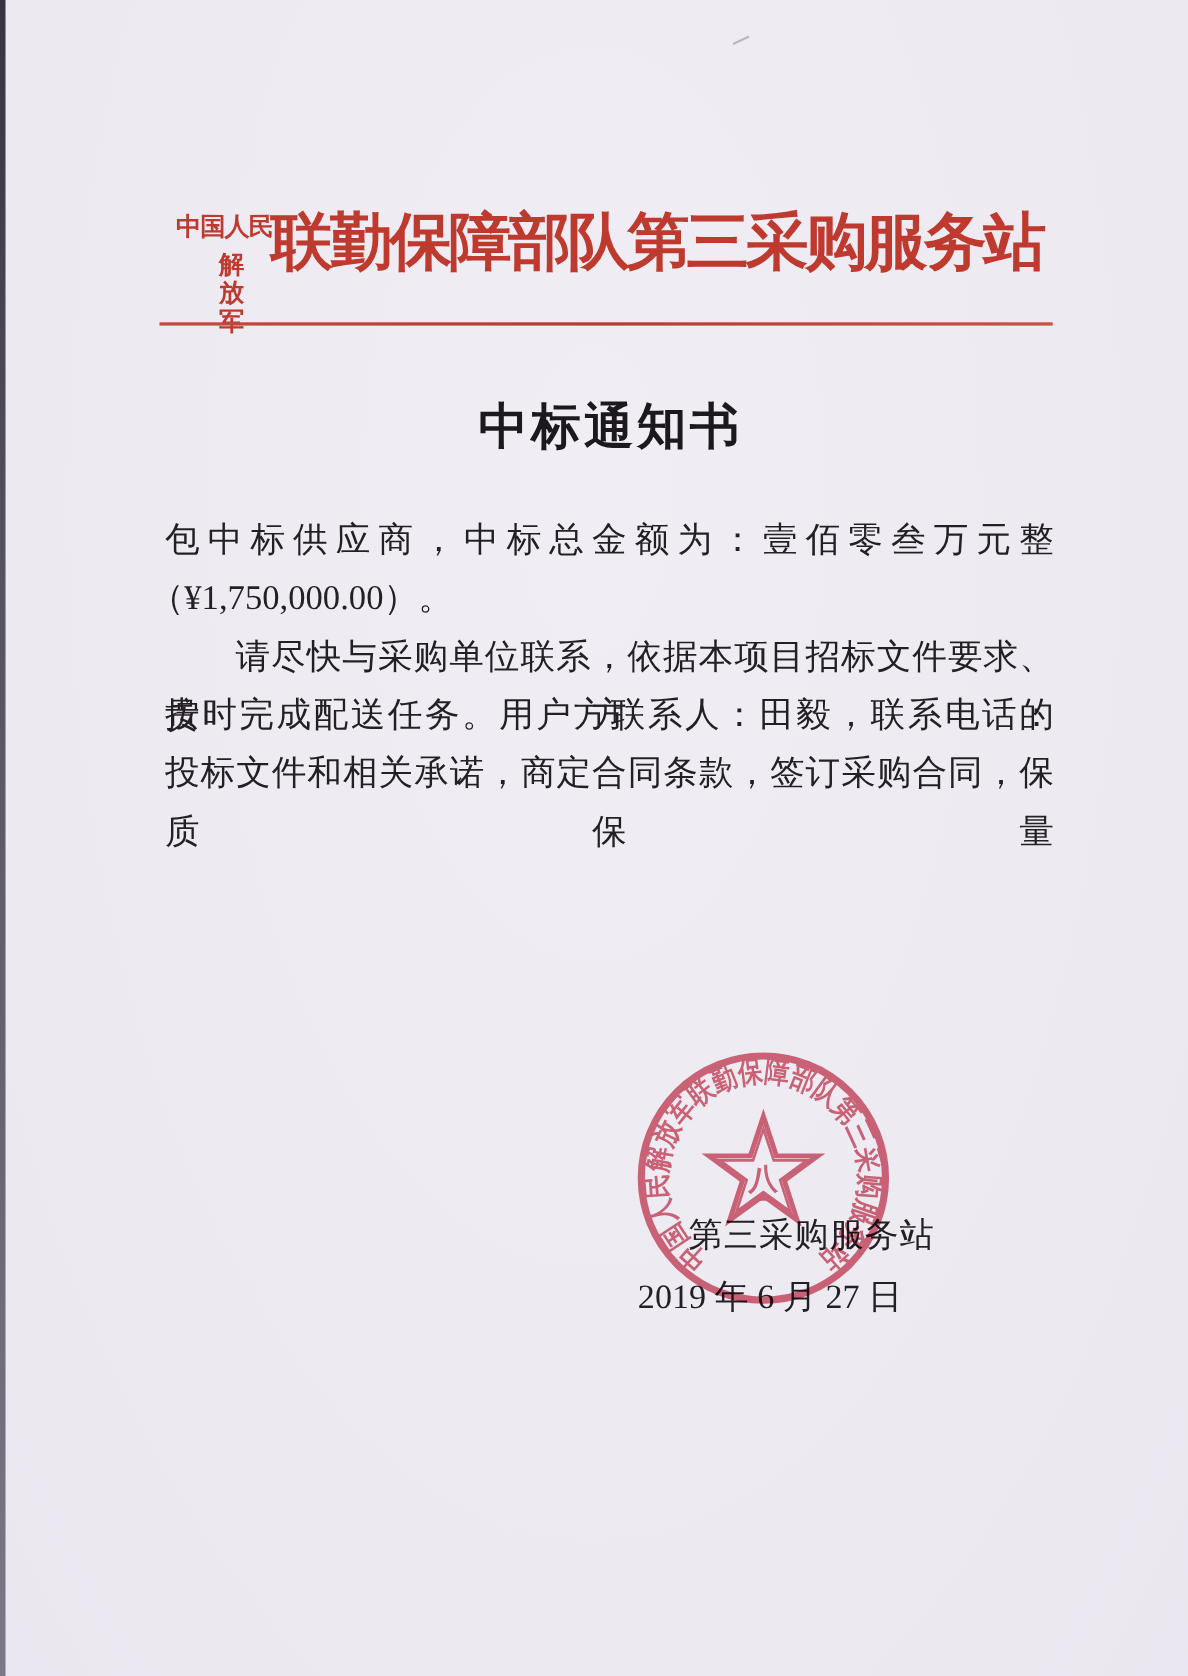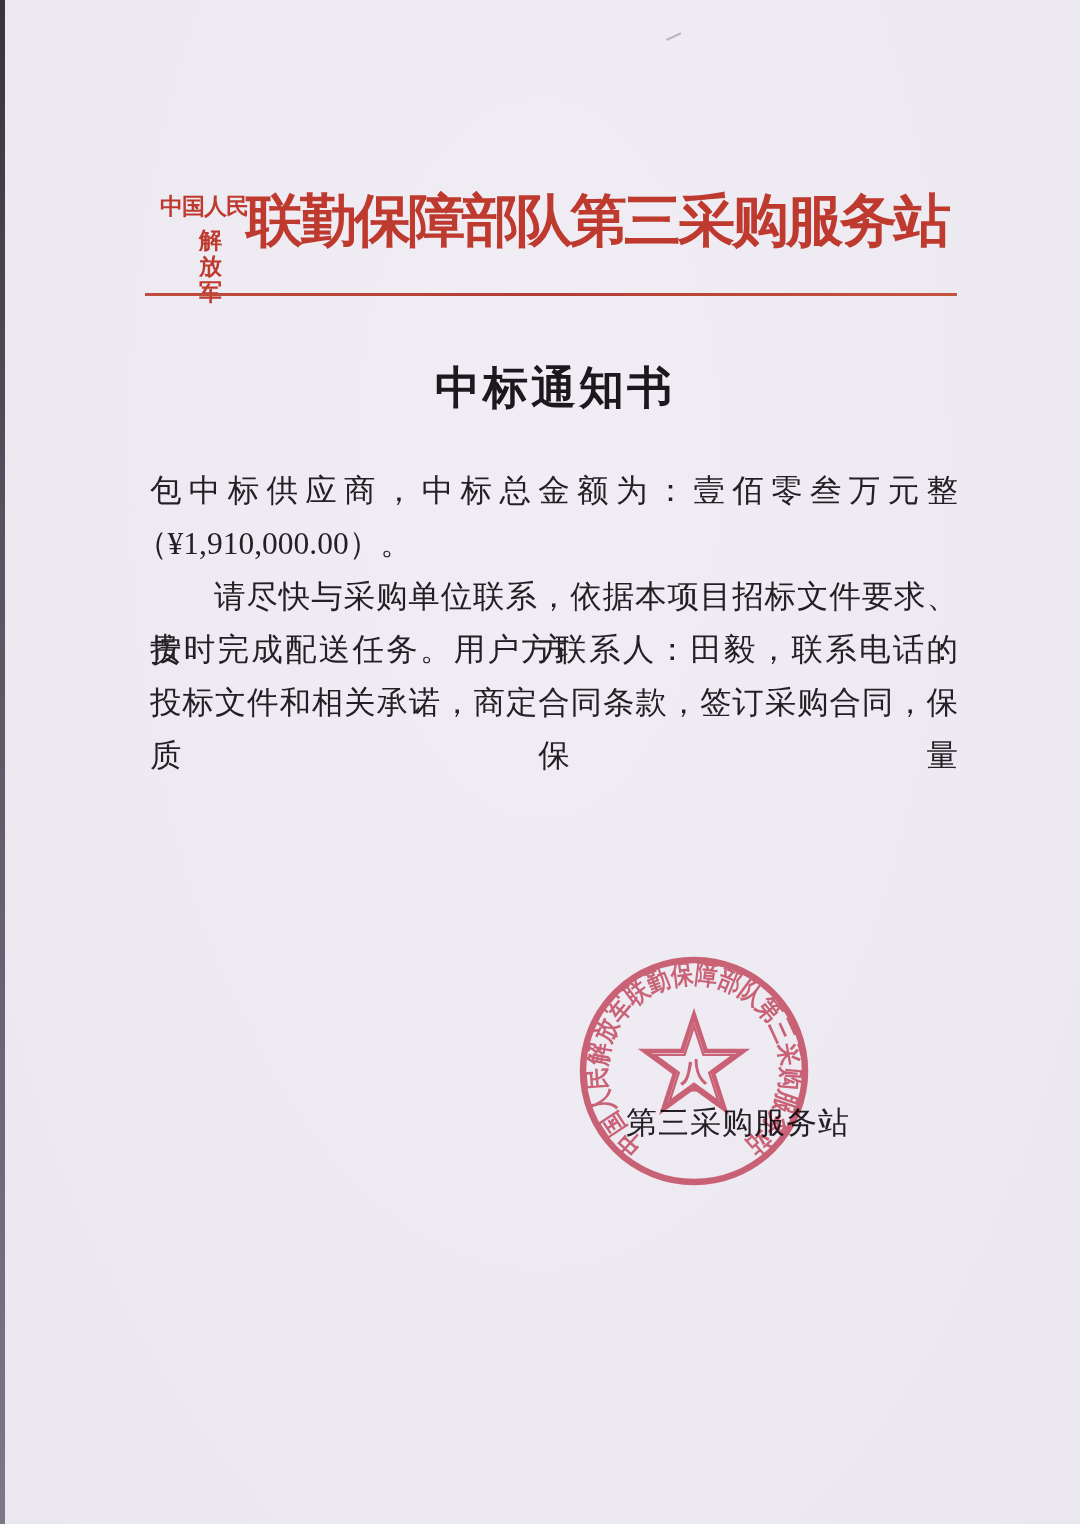--- a/index.html
+++ b/index.html
@@ -152,27 +152,28 @@
       <div class="l2">解放军</div>
     </div>
     <div class="lh-org">联勤保障部队第三采购服务站</div>
   </div>
   <div class="divider"></div>
 
   <div class="doc-title">中标通知书</div>
 
   <div class="body-block">
     <div class="ln jst">包中标供应商，中标总金额为：壹佰零叁万元整</div>
-    <div class="ln paren">（¥1,910,000.00）。</div>
+    <div class="ln paren">（¥1,750,000.00）。</div>
     <div class="ln ind jst">请尽快与采购单位联系，依据本项目招标文件要求、贵方的</div>
     <div class="ln jst">按时完成配送任务。用户方联系人：田毅，联系电话：</div>
     <div class="ln jst">投标文件和相关承诺，商定合同条款，签订采购合同，保质保量</div>
   </div>
 
   <div class="sig-org">第三采购服务站</div>
+  <div class="sig-date">2019 年 6 月 27 日</div>
 
   <svg class="seal-svg" viewBox="0 0 1080 1524">
     <g stroke="#d4566a" fill="#d4566a" opacity="0.88">
 
       <circle cx="694" cy="1071" r="111" fill="none" stroke-width="6.5"></circle>
 
       <defs>
         <path id="sealRingPath" d="M 643.5 1143.1 A 88 88 0 1 1 744.5 1143.1" fill="none"></path>
       </defs>
       <text font-size="27" font-weight="bold" stroke="none" font-family="Liberation Serif, DejaVu Serif, serif">

